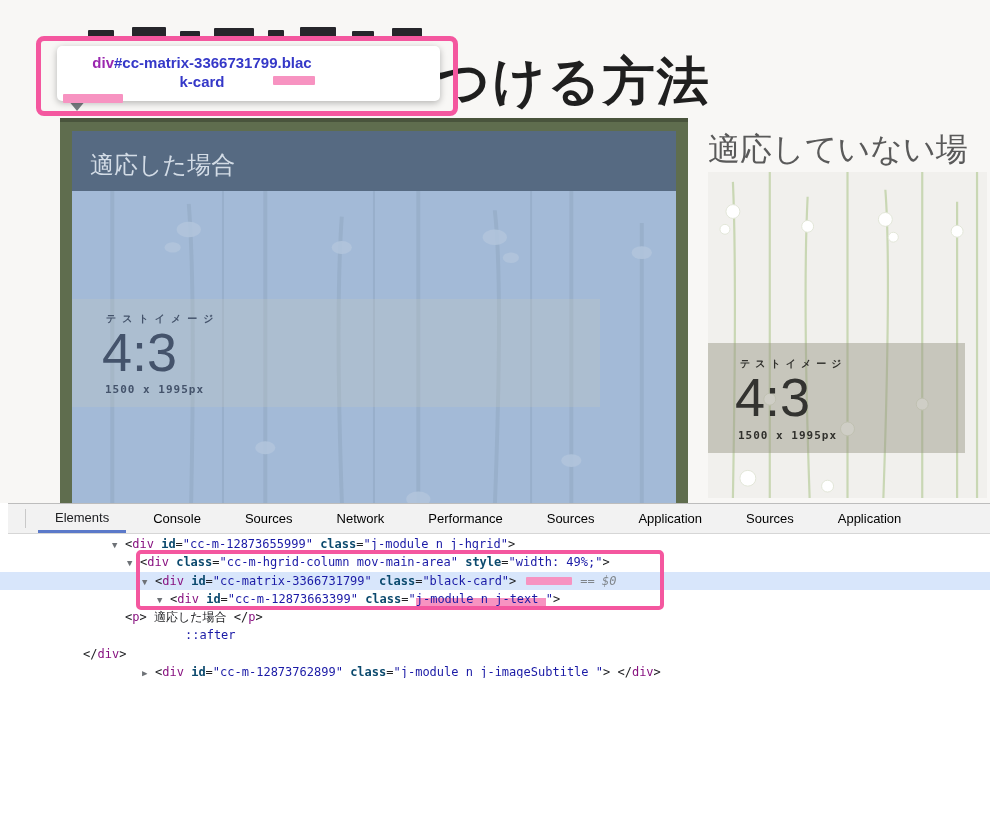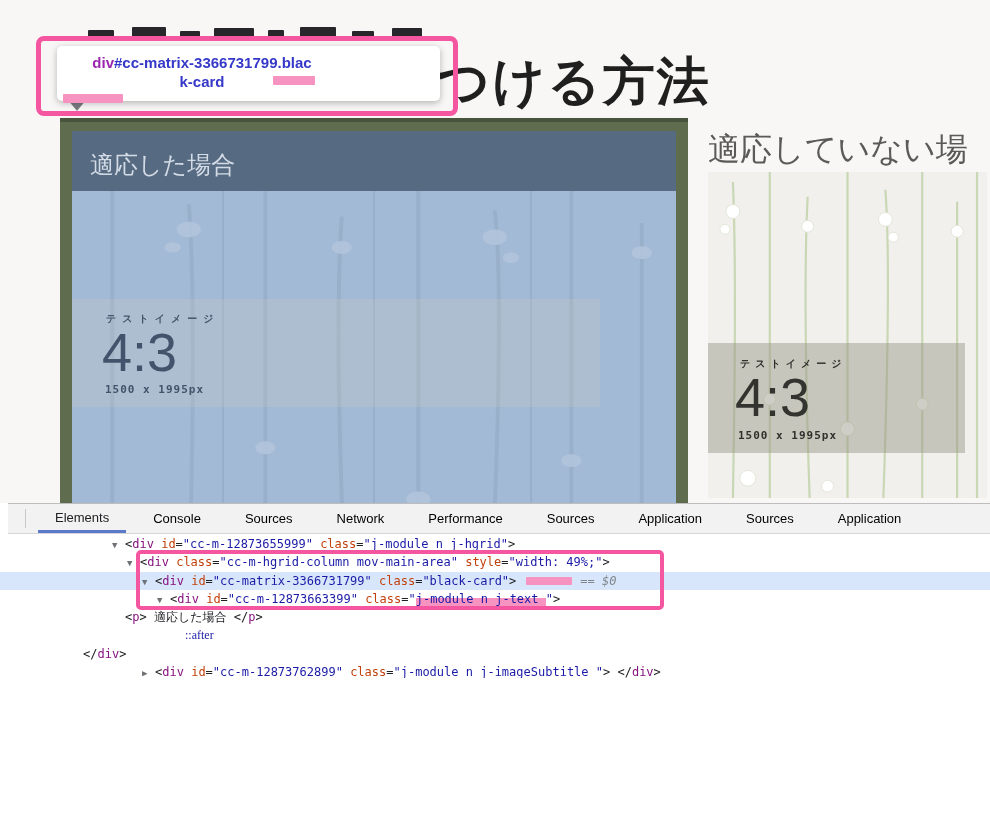--- a/index.html
+++ b/index.html
@@ -79,21 +79,21 @@
   .tab.selected{color:#202124;border-bottom:3px solid #5b79c9;margin-left:12px;}
 
   .code{position:absolute;left:0;top:30px;width:990px;height:143px;overflow:hidden;
         font-family:"DejaVu Sans Mono",monospace;font-size:12px;padding-top:2px;}
   .code-line{height:18.3px;line-height:18.3px;white-space:nowrap;width:990px;box-sizing:border-box;}
   .code-line.selected{background:#d8e6fb;}
   .tk-arrow{color:#6e7277;font-size:9px;display:inline-block;width:13px;}
   .no-arrow{display:inline-block;width:13px;}
   .tk-p{color:#202124;}
   .tk-tag{color:#881280;}
-  .tk-attr{color:#c2410c;}
+  .tk-attr{color:#0c4a6e;font-weight:bold;}
   .tk-val{color:#1a1aa6;}
   .tk-text{color:#202124;}
   .tk-meta{color:#80868b;font-style:italic;}
   .tk-pseudo{color:#1a1aa6;}
   .tk-bar{display:inline-block;width:46px;height:8px;background:#f793c1;
           margin:0 8px 0 10px;border-radius:1px;}
   .tk-valmark{color:#1a1aa6;background:linear-gradient(to bottom,rgba(0,0,0,0) 42%,#f793c1 42%);}
   .anno2{left:136px;top:550px;width:520px;height:52px;border-width:4px;border-radius:5px;z-index:45;}
 
   
@@ -213,21 +213,21 @@
       <div class="tab">Sources</div>
       <div class="tab">Application</div>
     </div>
   <div class="code" id="code-area">
 
   <div class="code-line" style="padding-left: 112px;"><span class="tk-arrow">▼</span><span class="tk-p">&lt;</span><span class="tk-tag">div</span><span class="tk-p"> </span><span class="tk-attr">id</span><span class="tk-p">=</span><span class="tk-val">"cc-m-12873655999"</span><span class="tk-p"> </span><span class="tk-attr">class</span><span class="tk-p">=</span><span class="tk-val">"j-module n j-hgrid"</span><span class="tk-p">&gt;</span></div>
       <div class="code-line" style="padding-left: 127px;"><span class="tk-arrow">▼</span><span class="tk-p">&lt;</span><span class="tk-tag">div</span><span class="tk-p"> </span><span class="tk-attr">class</span><span class="tk-p">=</span><span class="tk-val">"cc-m-hgrid-column mov-main-area"</span><span class="tk-p"> </span><span class="tk-attr">style</span><span class="tk-p">=</span><span class="tk-val">"width: 49%;"</span><span class="tk-p">&gt;</span></div>
       <div class="code-line selected" style="padding-left: 142px;"><span class="tk-arrow">▼</span><span class="tk-p">&lt;</span><span class="tk-tag">div</span><span class="tk-p"> </span><span class="tk-attr">id</span><span class="tk-p">=</span><span class="tk-val">"cc-matrix-3366731799"</span><span class="tk-p"> </span><span class="tk-attr">class</span><span class="tk-p">=</span><span class="tk-val">"black-card"</span><span class="tk-p">&gt;</span><span class="tk-bar"></span><span class="tk-meta">== $0</span></div>
       <div class="code-line" style="padding-left: 157px;"><span class="tk-arrow">▼</span><span class="tk-p">&lt;</span><span class="tk-tag">div</span><span class="tk-p"> </span><span class="tk-attr">id</span><span class="tk-p">=</span><span class="tk-val">"cc-m-12873663399"</span><span class="tk-p"> </span><span class="tk-attr">class</span><span class="tk-p">=</span><span class="tk-val">"</span><span class="tk-valmark">j-module n j-text </span><span class="tk-val">"</span><span class="tk-p">&gt;</span></div>
       <div class="code-line" style="padding-left: 112px;"><span class="no-arrow"></span><span class="tk-p">&lt;</span><span class="tk-tag">p</span><span class="tk-p">&gt;</span><span class="tk-text"> 適応した場合 </span><span class="tk-p">&lt;/</span><span class="tk-tag">p</span><span class="tk-p">&gt;</span></div>
-      <div class="code-line" style="padding-left: 172px; font-family: Liberation Serif, serif;"><span class="no-arrow"></span><span class="tk-pseudo">::after</span></div>
+      <div class="code-line" style="padding-left: 172px;"><span class="no-arrow"></span><span class="tk-pseudo">::after</span></div>
       <div class="code-line" style="padding-left: 70px;"><span class="no-arrow"></span><span class="tk-p">&lt;/</span><span class="tk-tag">div</span><span class="tk-p">&gt;</span></div>
       <div class="code-line" style="padding-left: 142px;"><span class="tk-arrow">▶</span><span class="tk-p">&lt;</span><span class="tk-tag">div</span><span class="tk-p"> </span><span class="tk-attr">id</span><span class="tk-p">=</span><span class="tk-val">"cc-m-12873762899"</span><span class="tk-p"> </span><span class="tk-attr">class</span><span class="tk-p">=</span><span class="tk-val">"j-module n j-imageSubtitle "</span><span class="tk-p">&gt;</span><span class="tk-p"> </span><span class="tk-p">&lt;/</span><span class="tk-tag">div</span><span class="tk-p">&gt;</span></div>
     </div>
 </div>
 <div class="anno-box anno2"></div>
 
 <div class="bottom-area">
   
   
 </div>

